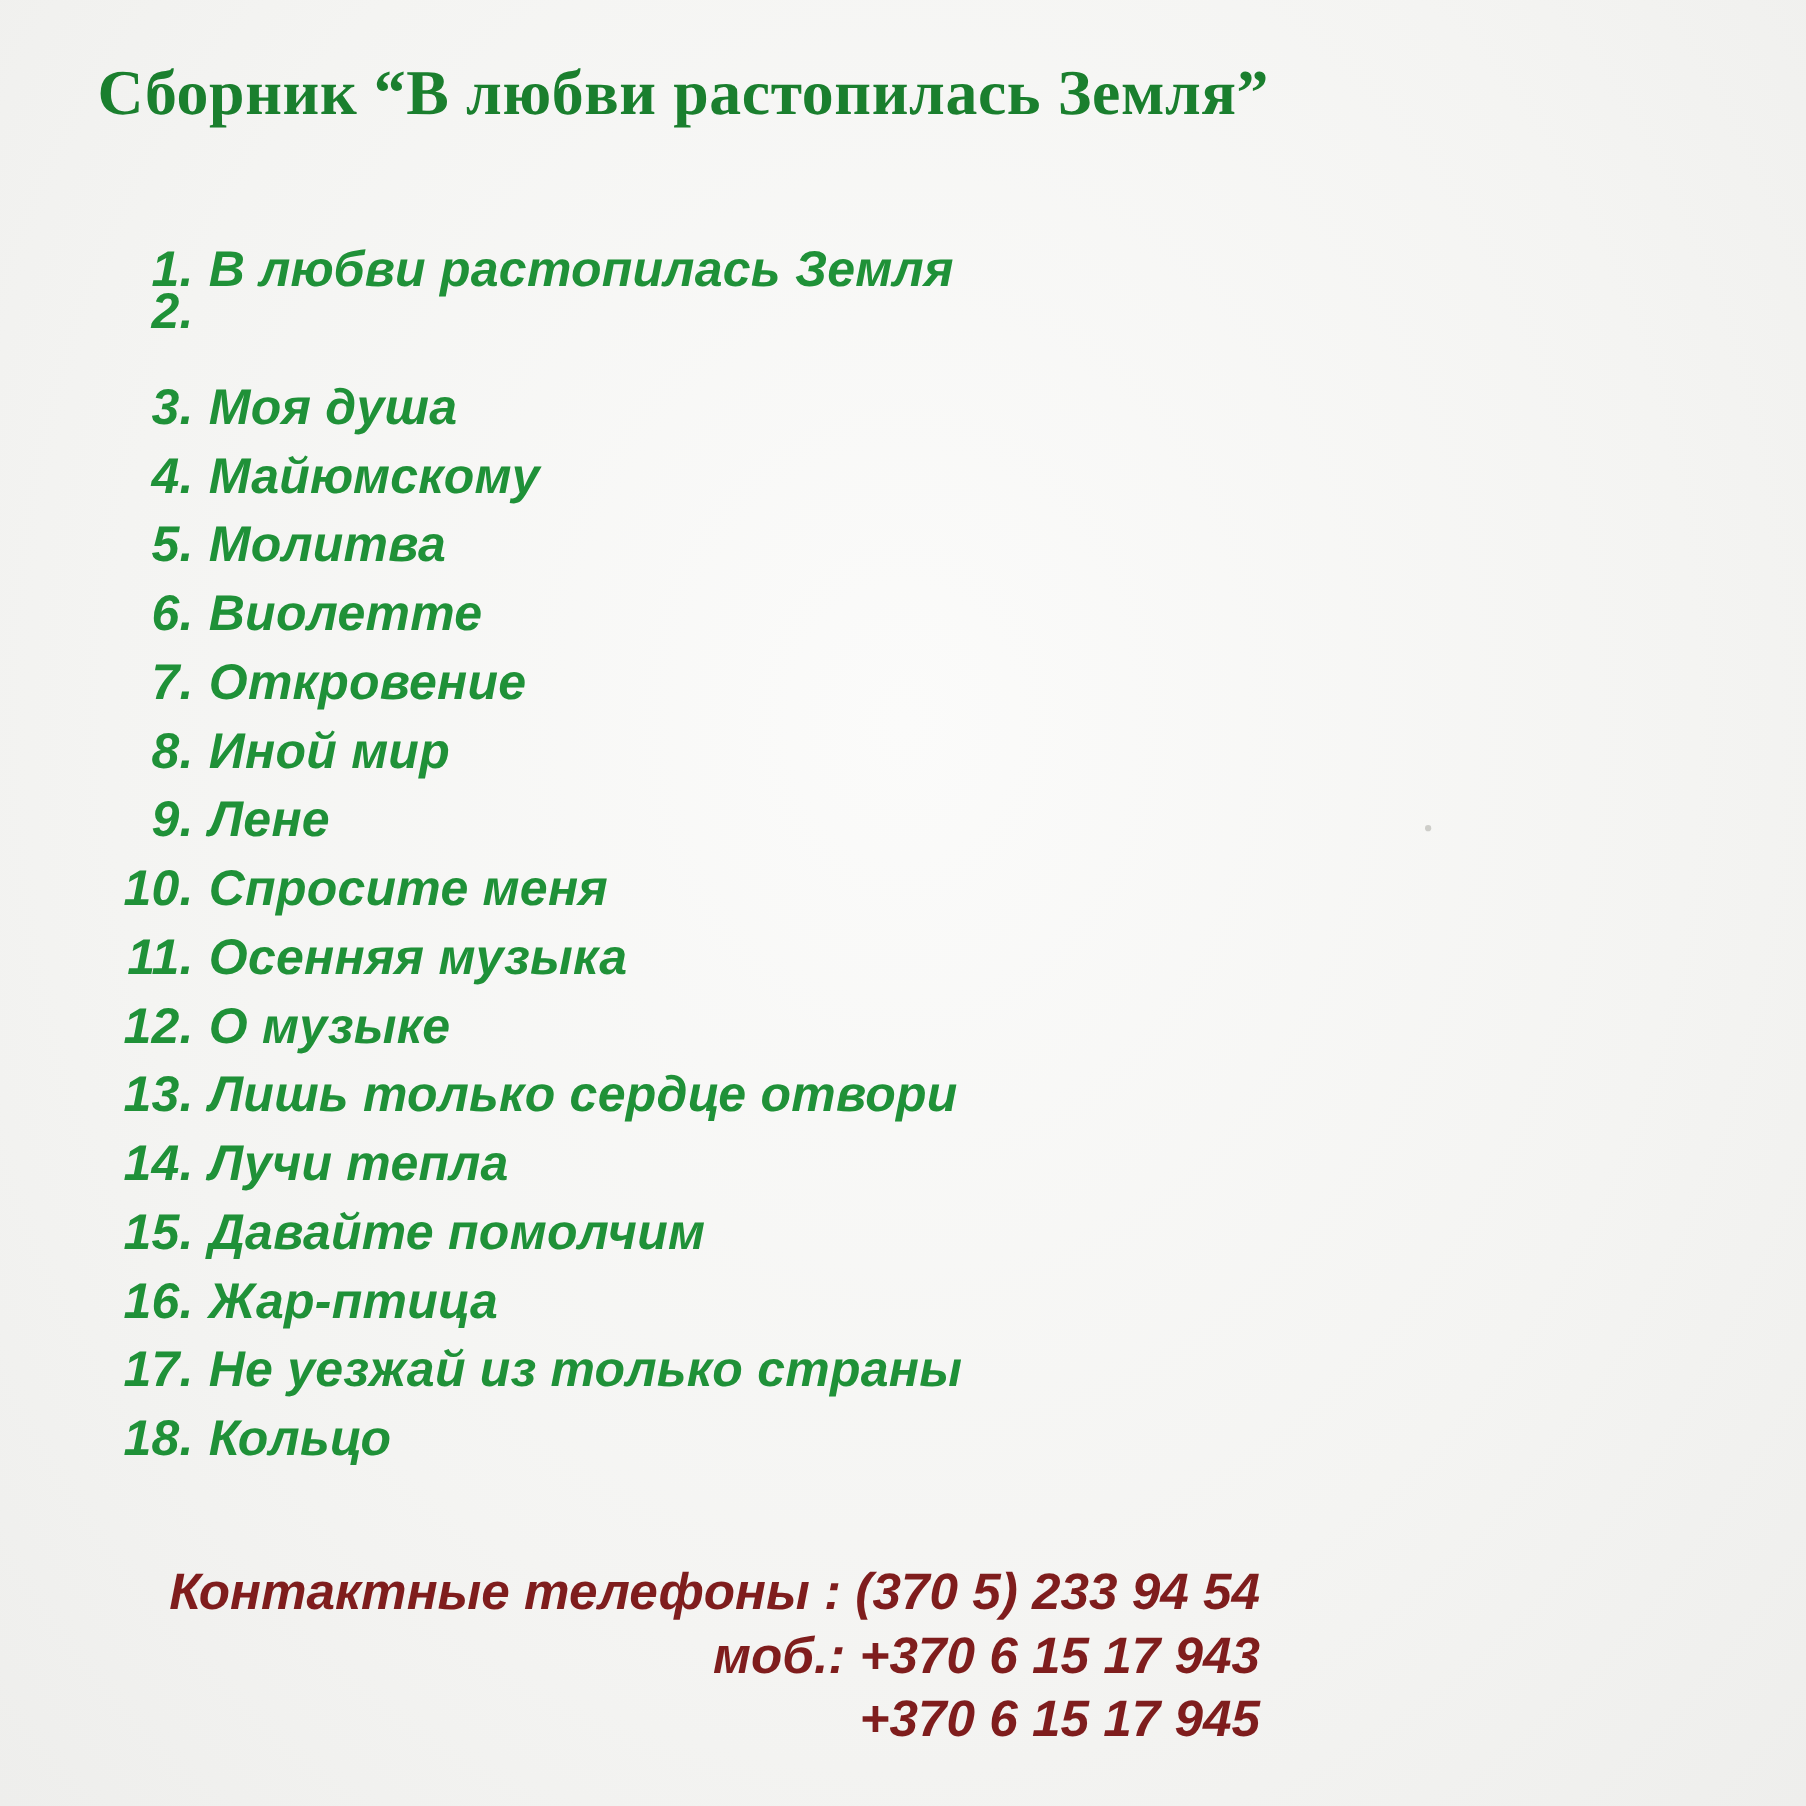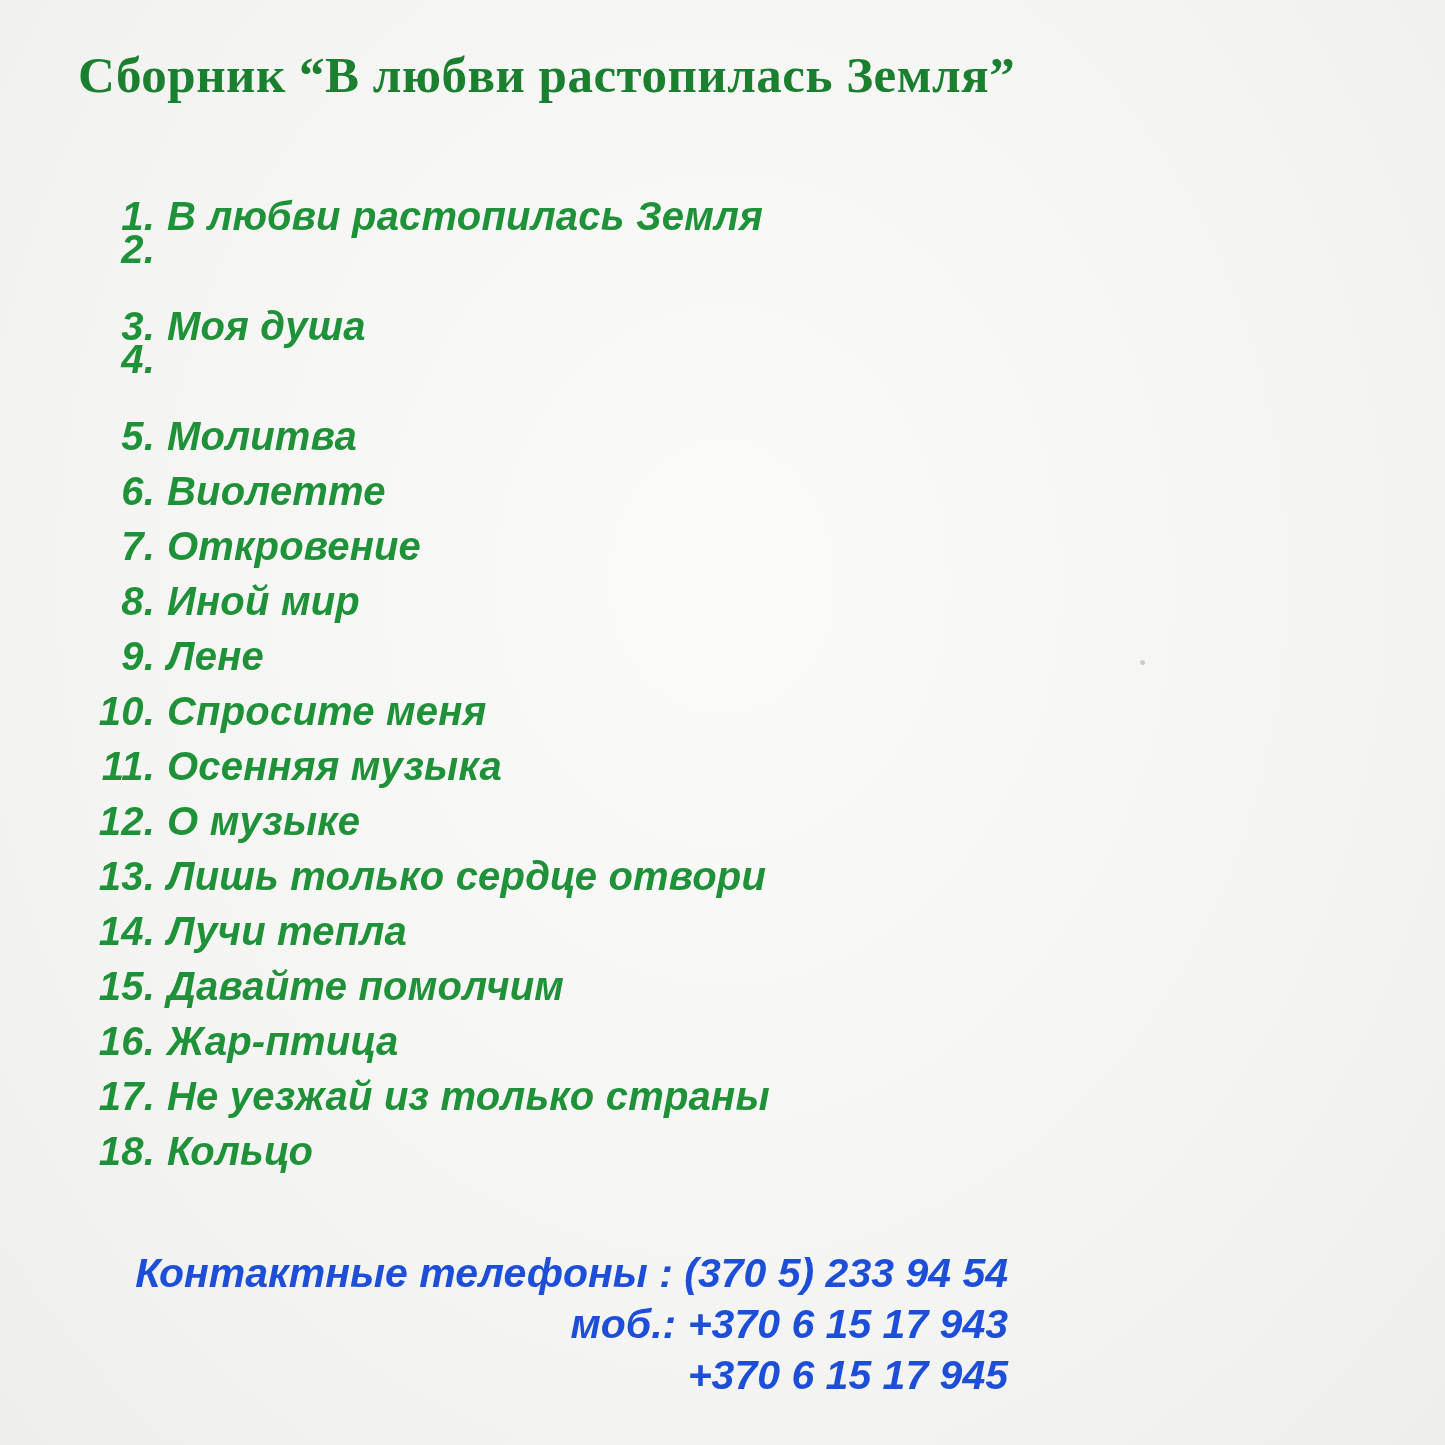--- a/index.html
+++ b/index.html
@@ -75,21 +75,21 @@
     position: absolute;
     left: 0;
     right: 0;
     top: 1248px;
     text-align: right;
     padding-right: 437px;
     font-style: italic;
     font-weight: bold;
     font-size: 41px;
     line-height: 51px;
-    color: #1d4ed8;
+    color: #7f1d1d;
   }
   .contacts div {
     white-space: nowrap;
   }
 
   
   .speck {
     position: absolute;
     left: 1140px;
     top: 660px;
@@ -116,20 +116,21 @@
       </li>
       <li class="track">
         <span class="num">2.</span>
       </li>
       <li class="track">
         <span class="num">3.</span>
         <span class="title">Моя душа</span>
       </li>
       <li class="track">
         <span class="num">4.</span>
+        <span class="title">Майюмскому</span>
       </li>
       <li class="track">
         <span class="num">5.</span>
         <span class="title">Молитва</span>
       </li>
       <li class="track">
         <span class="num">6.</span>
         <span class="title">Виолетте</span>
       </li>
       <li class="track">

